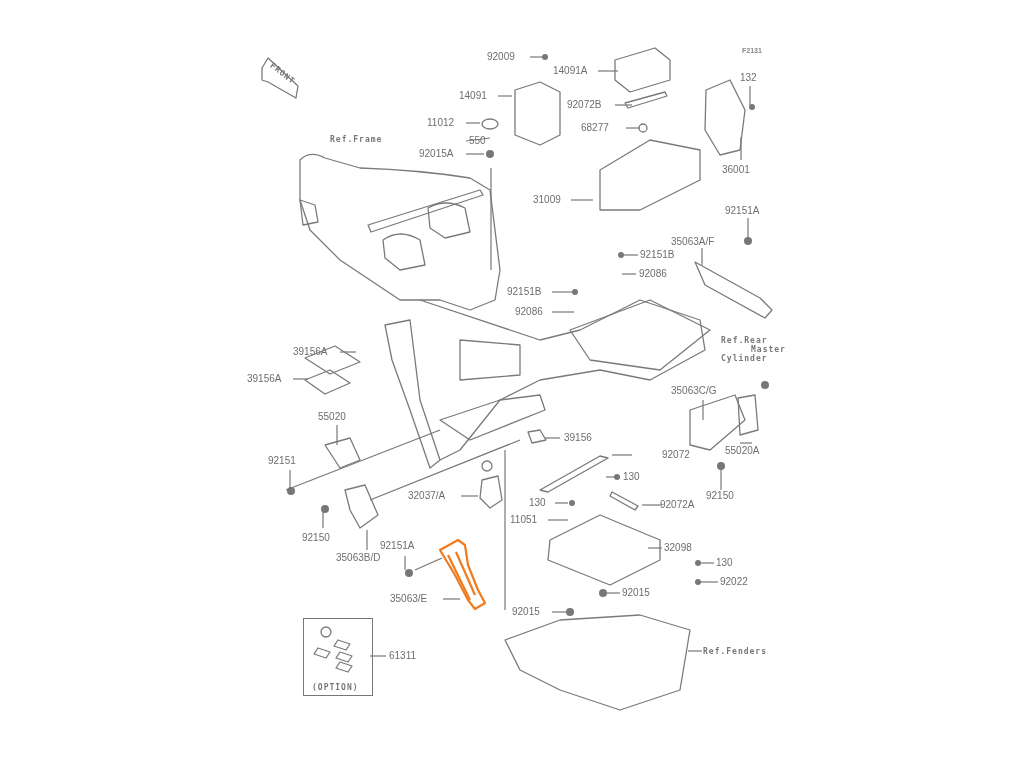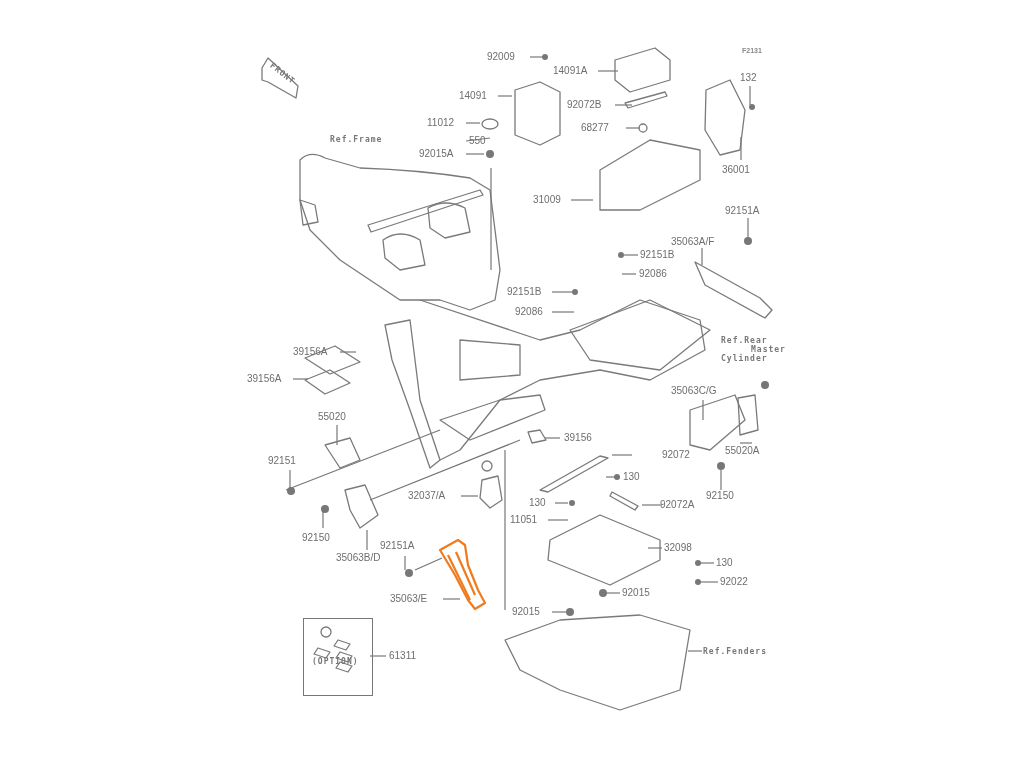--- a/index.html
+++ b/index.html
@@ -151,21 +151,21 @@
 
 
 <span class="ref" style="left:330px;top:135px;">Ref.Frame</span>
 <span class="ref" style="left:721px;top:336px;">Ref.Rear</span>
 <span class="ref" style="left:735px;top:345px;padding-left:16px;">Master</span>
 <span class="ref" style="left:721px;top:354px;">Cylinder</span>
 <span class="ref" style="left:703px;top:647px;">Ref.Fenders</span>
 
 
 <div class="option-box" style="left:303px;top:618px;width:68px;height:76px;"></div>
-<span class="ref" style="left:312px;top:657px;text-align:center;">(OPTION)</span>
+<span class="ref" style="left:312px;top:683px;text-align:center;">(OPTION)</span>
 <span class="lbl" style="left:389px;top:650px;">61311</span>
 
 
 <span class="lbl" style="left:487px;top:51px;">92009</span>
 <span class="lbl" style="left:553px;top:65px;">14091A</span>
 <span class="lbl" style="left:459px;top:90px;">14091</span>
 <span class="lbl" style="left:567px;top:99px;">92072B</span>
 <span class="lbl" style="left:427px;top:117px;">11012</span>
 <span class="lbl" style="left:581px;top:122px;">68277</span>
 <span class="lbl" style="left:441px;top:135px;padding-left:28px;">550</span>

